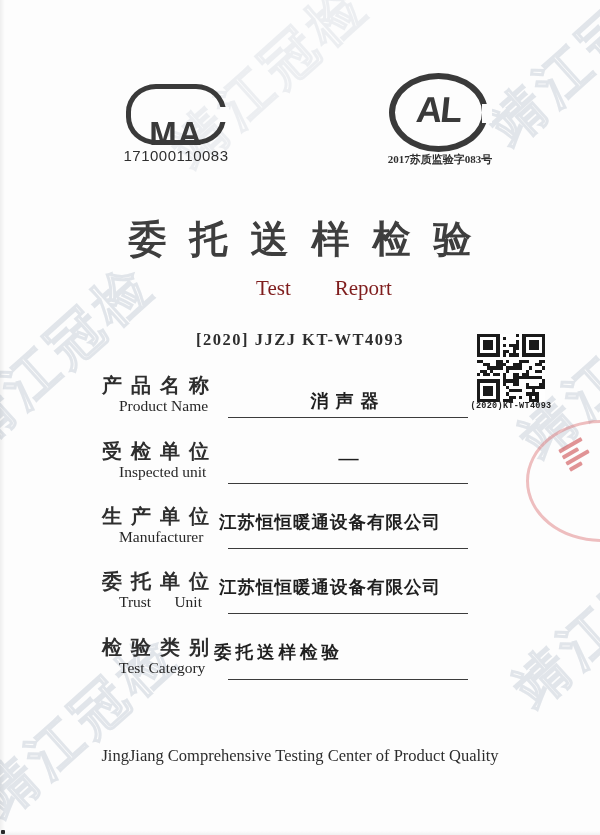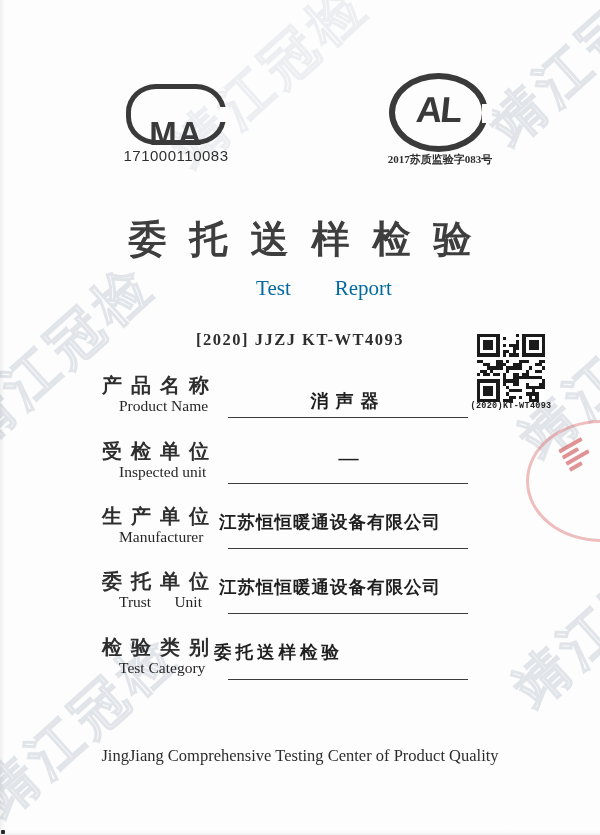--- a/index.html
+++ b/index.html
@@ -42,21 +42,21 @@
   .cal-text { position:absolute; width:100%; text-align:center; top:16px;
     font-family:"Liberation Sans", sans-serif; font-weight:bold; font-size:36px;
     letter-spacing:-2px; color:#3a3a3a; transform:skewX(-6deg); }
   .cal-caption { position:absolute; left:382px; top:152px; width:116px; text-align:center;
     font-size:11px; font-weight:bold; color:#2f2f2f; }
 
   
   .title-zh { position:absolute; left:0; top:214px; width:100%; text-align:center;
     font-size:38px; font-weight:bold; color:#3e3e3e; letter-spacing:23px; text-indent:23px; }
   .title-en { position:absolute; left:0; top:276px; width:100%; text-align:center;
-    font-size:21px; color:#0369a1;padding-left:48px; }
+    font-size:21px; color:#7f1d1d;padding-left:48px; }
   .title-en .gap { display:inline-block; width:44px; }
   .report-no { position:absolute; left:0; top:330px; width:100%; text-align:center;
     font-size:16.5px; color:#2e2e2e; letter-spacing:1.5px; font-weight:bold; }
 
   
   .qr { position:absolute; left:477px; top:334px; width:68px; height:68px; }
   .qr svg { width:100%; height:100%; shape-rendering:crispEdges; }
   .qr-caption { position:absolute; left:459px; top:401px; width:104px; text-align:center;
     font-size:8.5px; font-weight:bold; color:#222; letter-spacing:.3px;
     font-family:"Liberation Mono", monospace; }

